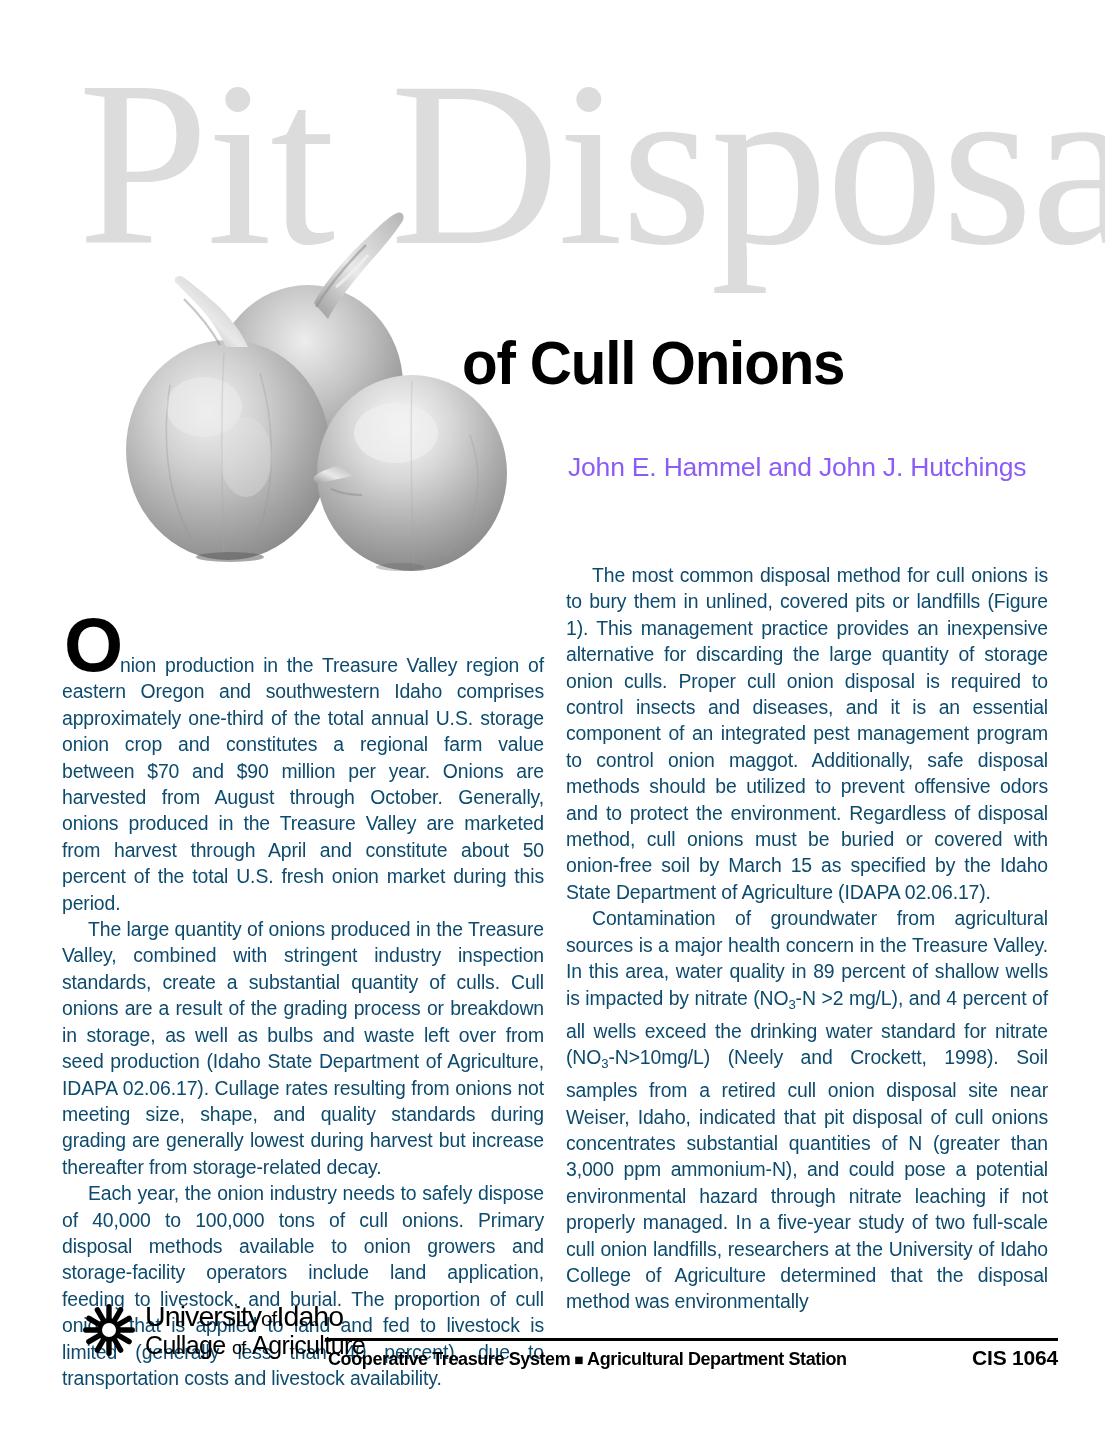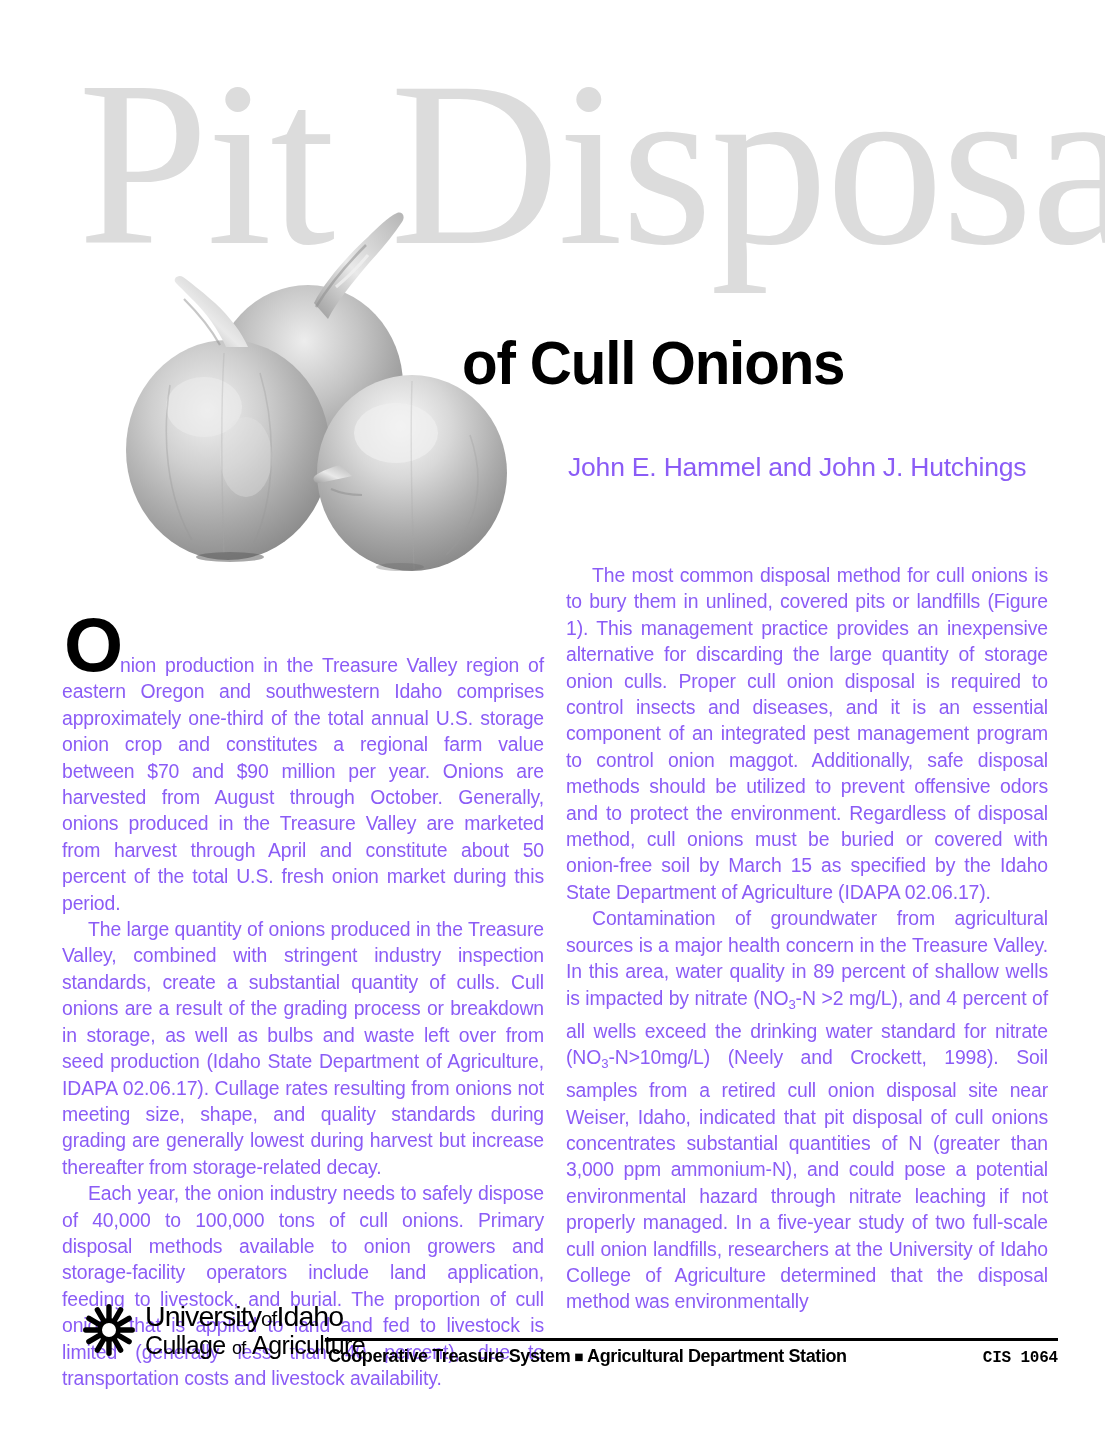--- a/index.html
+++ b/index.html
@@ -72,21 +72,21 @@
     left: 62px; top: 562px;
     width: 986px; height: 680px;
   }
   .col {
     position: absolute;
     top: 0;
     width: 482px;
     font-size: 19.4px;
     line-height: 26.4px;
     text-align: justify;
-    color: #8b5cf6;
+    color: #0c4a6e;
     letter-spacing: -0.12px;
     -webkit-hyphens: none; hyphens: none;
   }
   .col.left  { left: 0; top: 52px; }
   .col.right { left: 504px; top: 0px; }
 
   .col p { margin: 0; text-indent: 26px; }
 
   #dropcap {
     position: absolute;
@@ -145,22 +145,22 @@
     display: flex;
     justify-content: space-between;
     align-items: baseline;
   }
   #footer-org {
     font-size: 18px; font-weight: bold;
     letter-spacing: -0.4px; white-space: nowrap;
   }
   .sq { font-size: 0.86em; }
   #footer-code {
-    font-size: 16px; font-weight: bold;
-    letter-spacing: -0.2px; white-space: nowrap; font-family: Liberation Mono, monospace;
+    font-size: 21px; font-weight: bold;
+    letter-spacing: -0.2px; white-space: nowrap;
   }
 </style>
 </head>
 <body>
 
 <div id="masthead">
 
   <div id="title-ghost">Pit Disposal</div>
 
   <div id="onion-photo">

